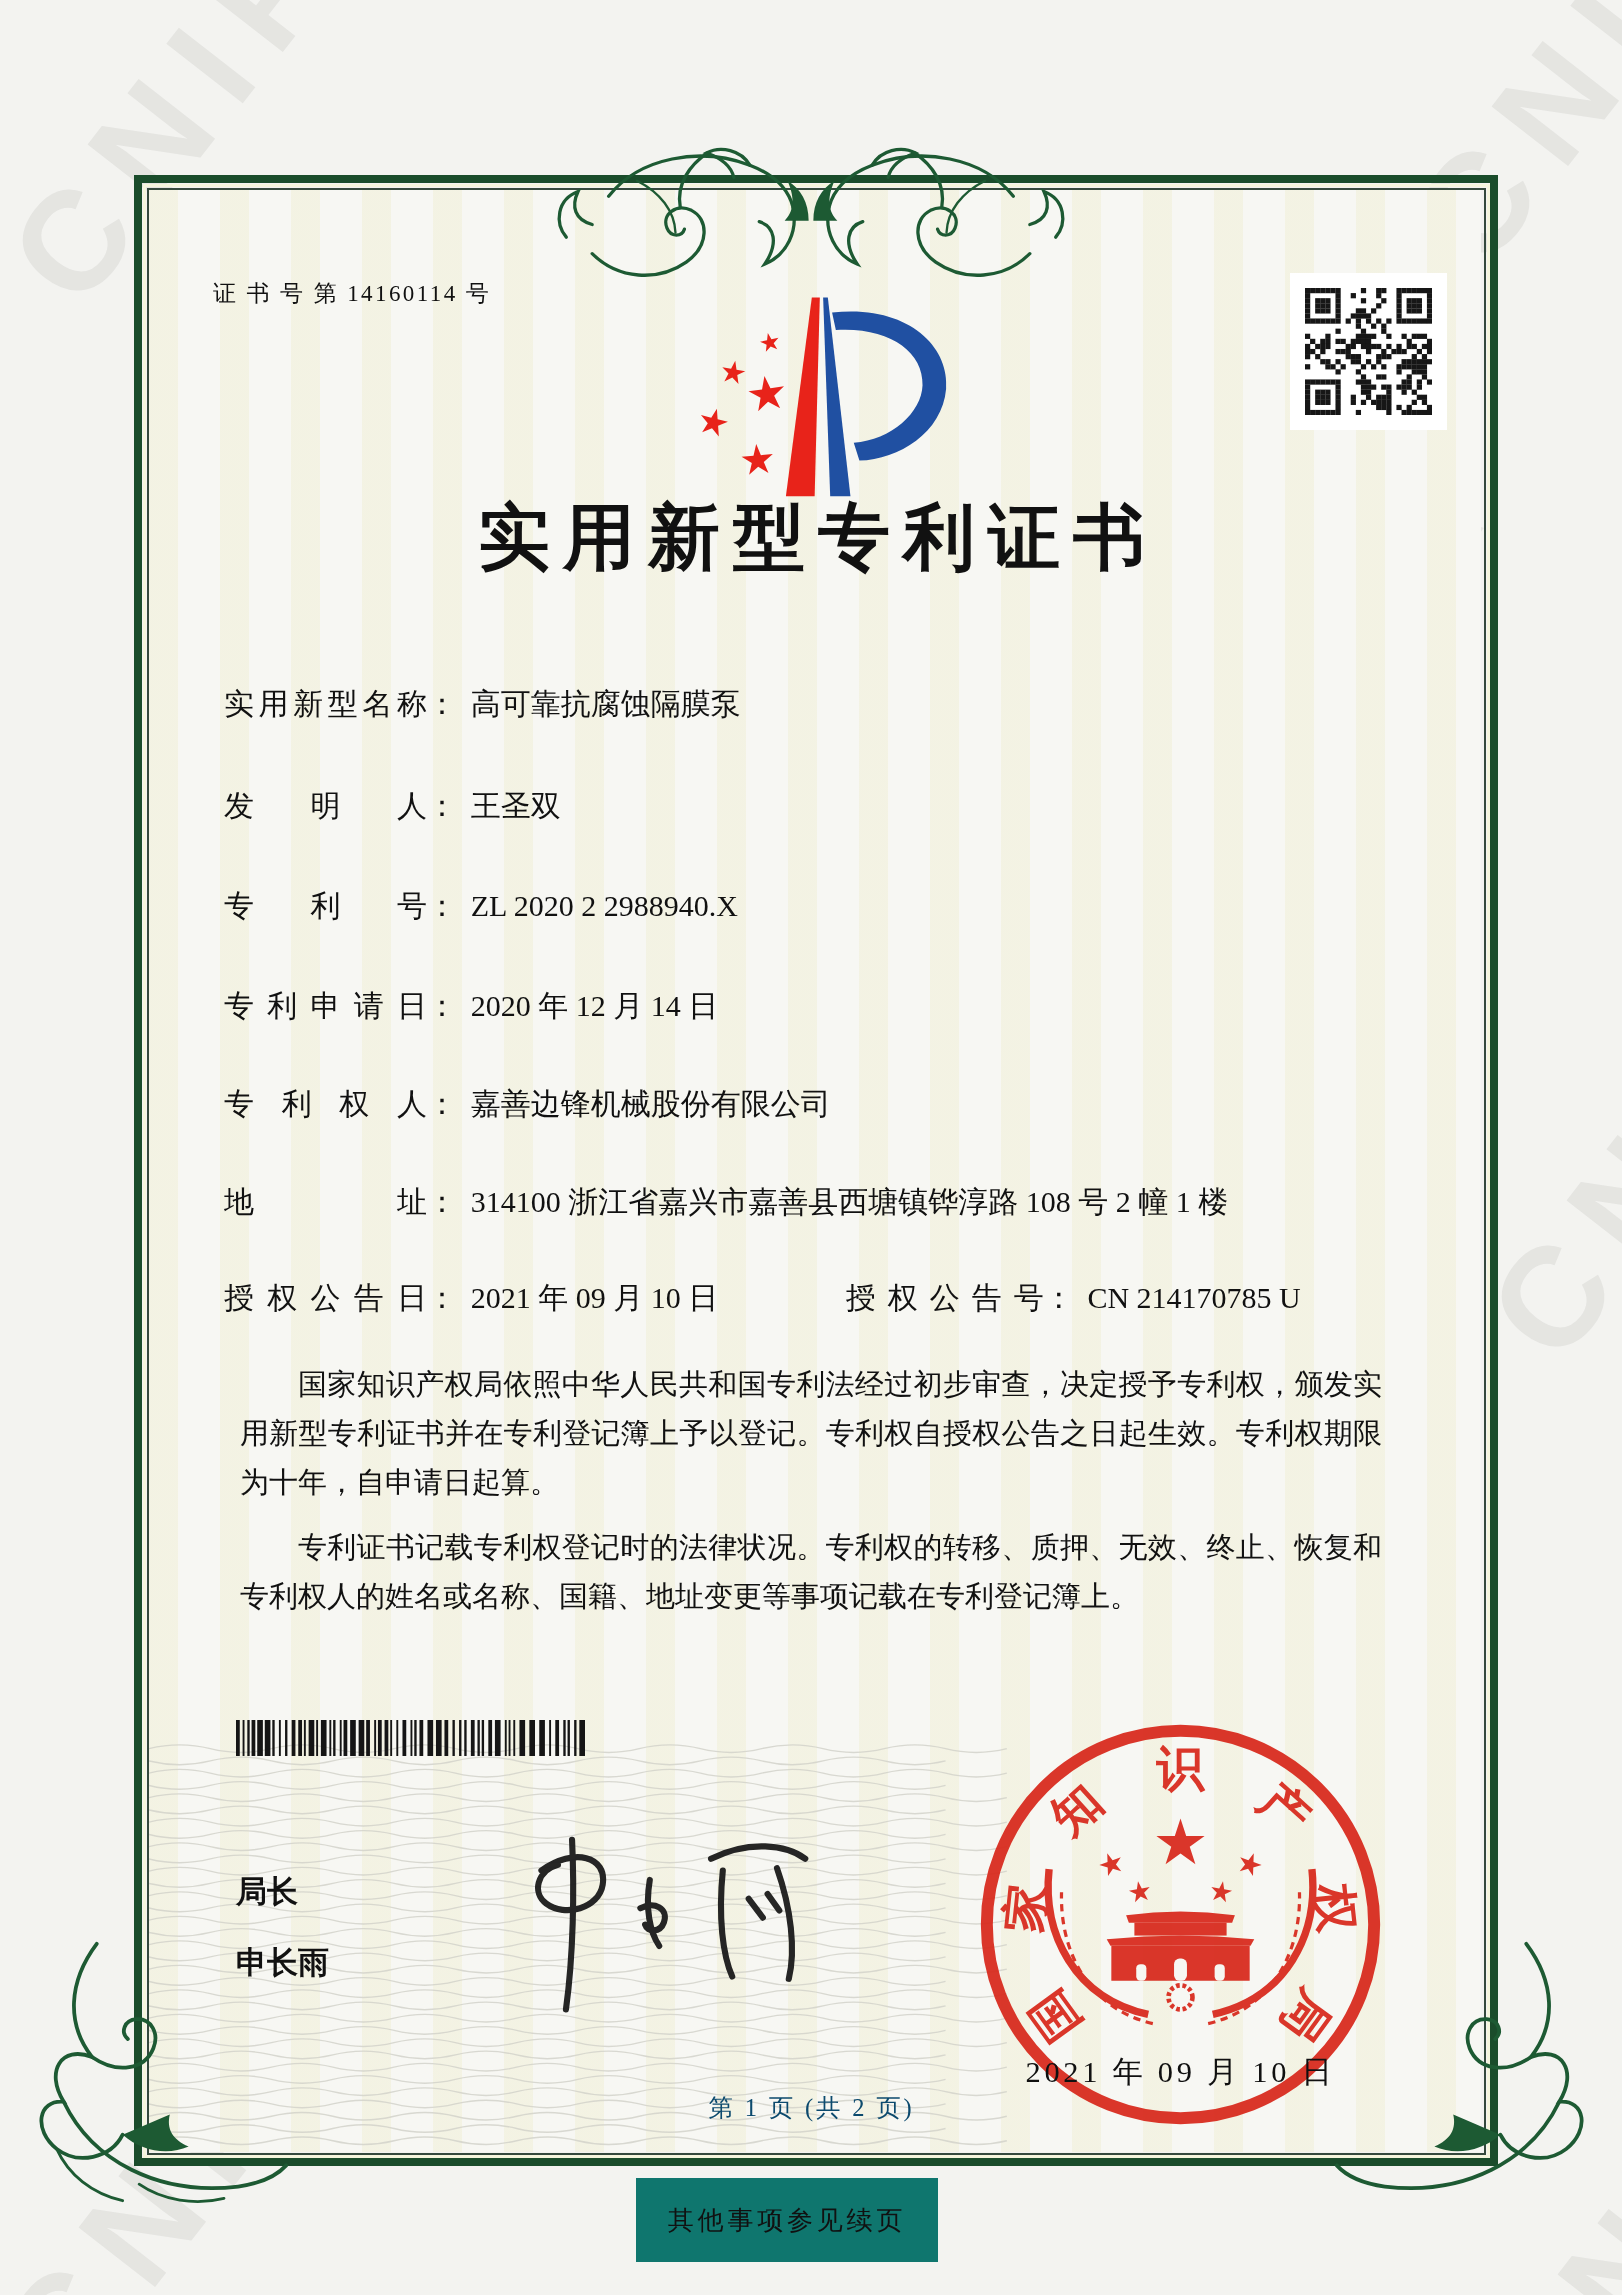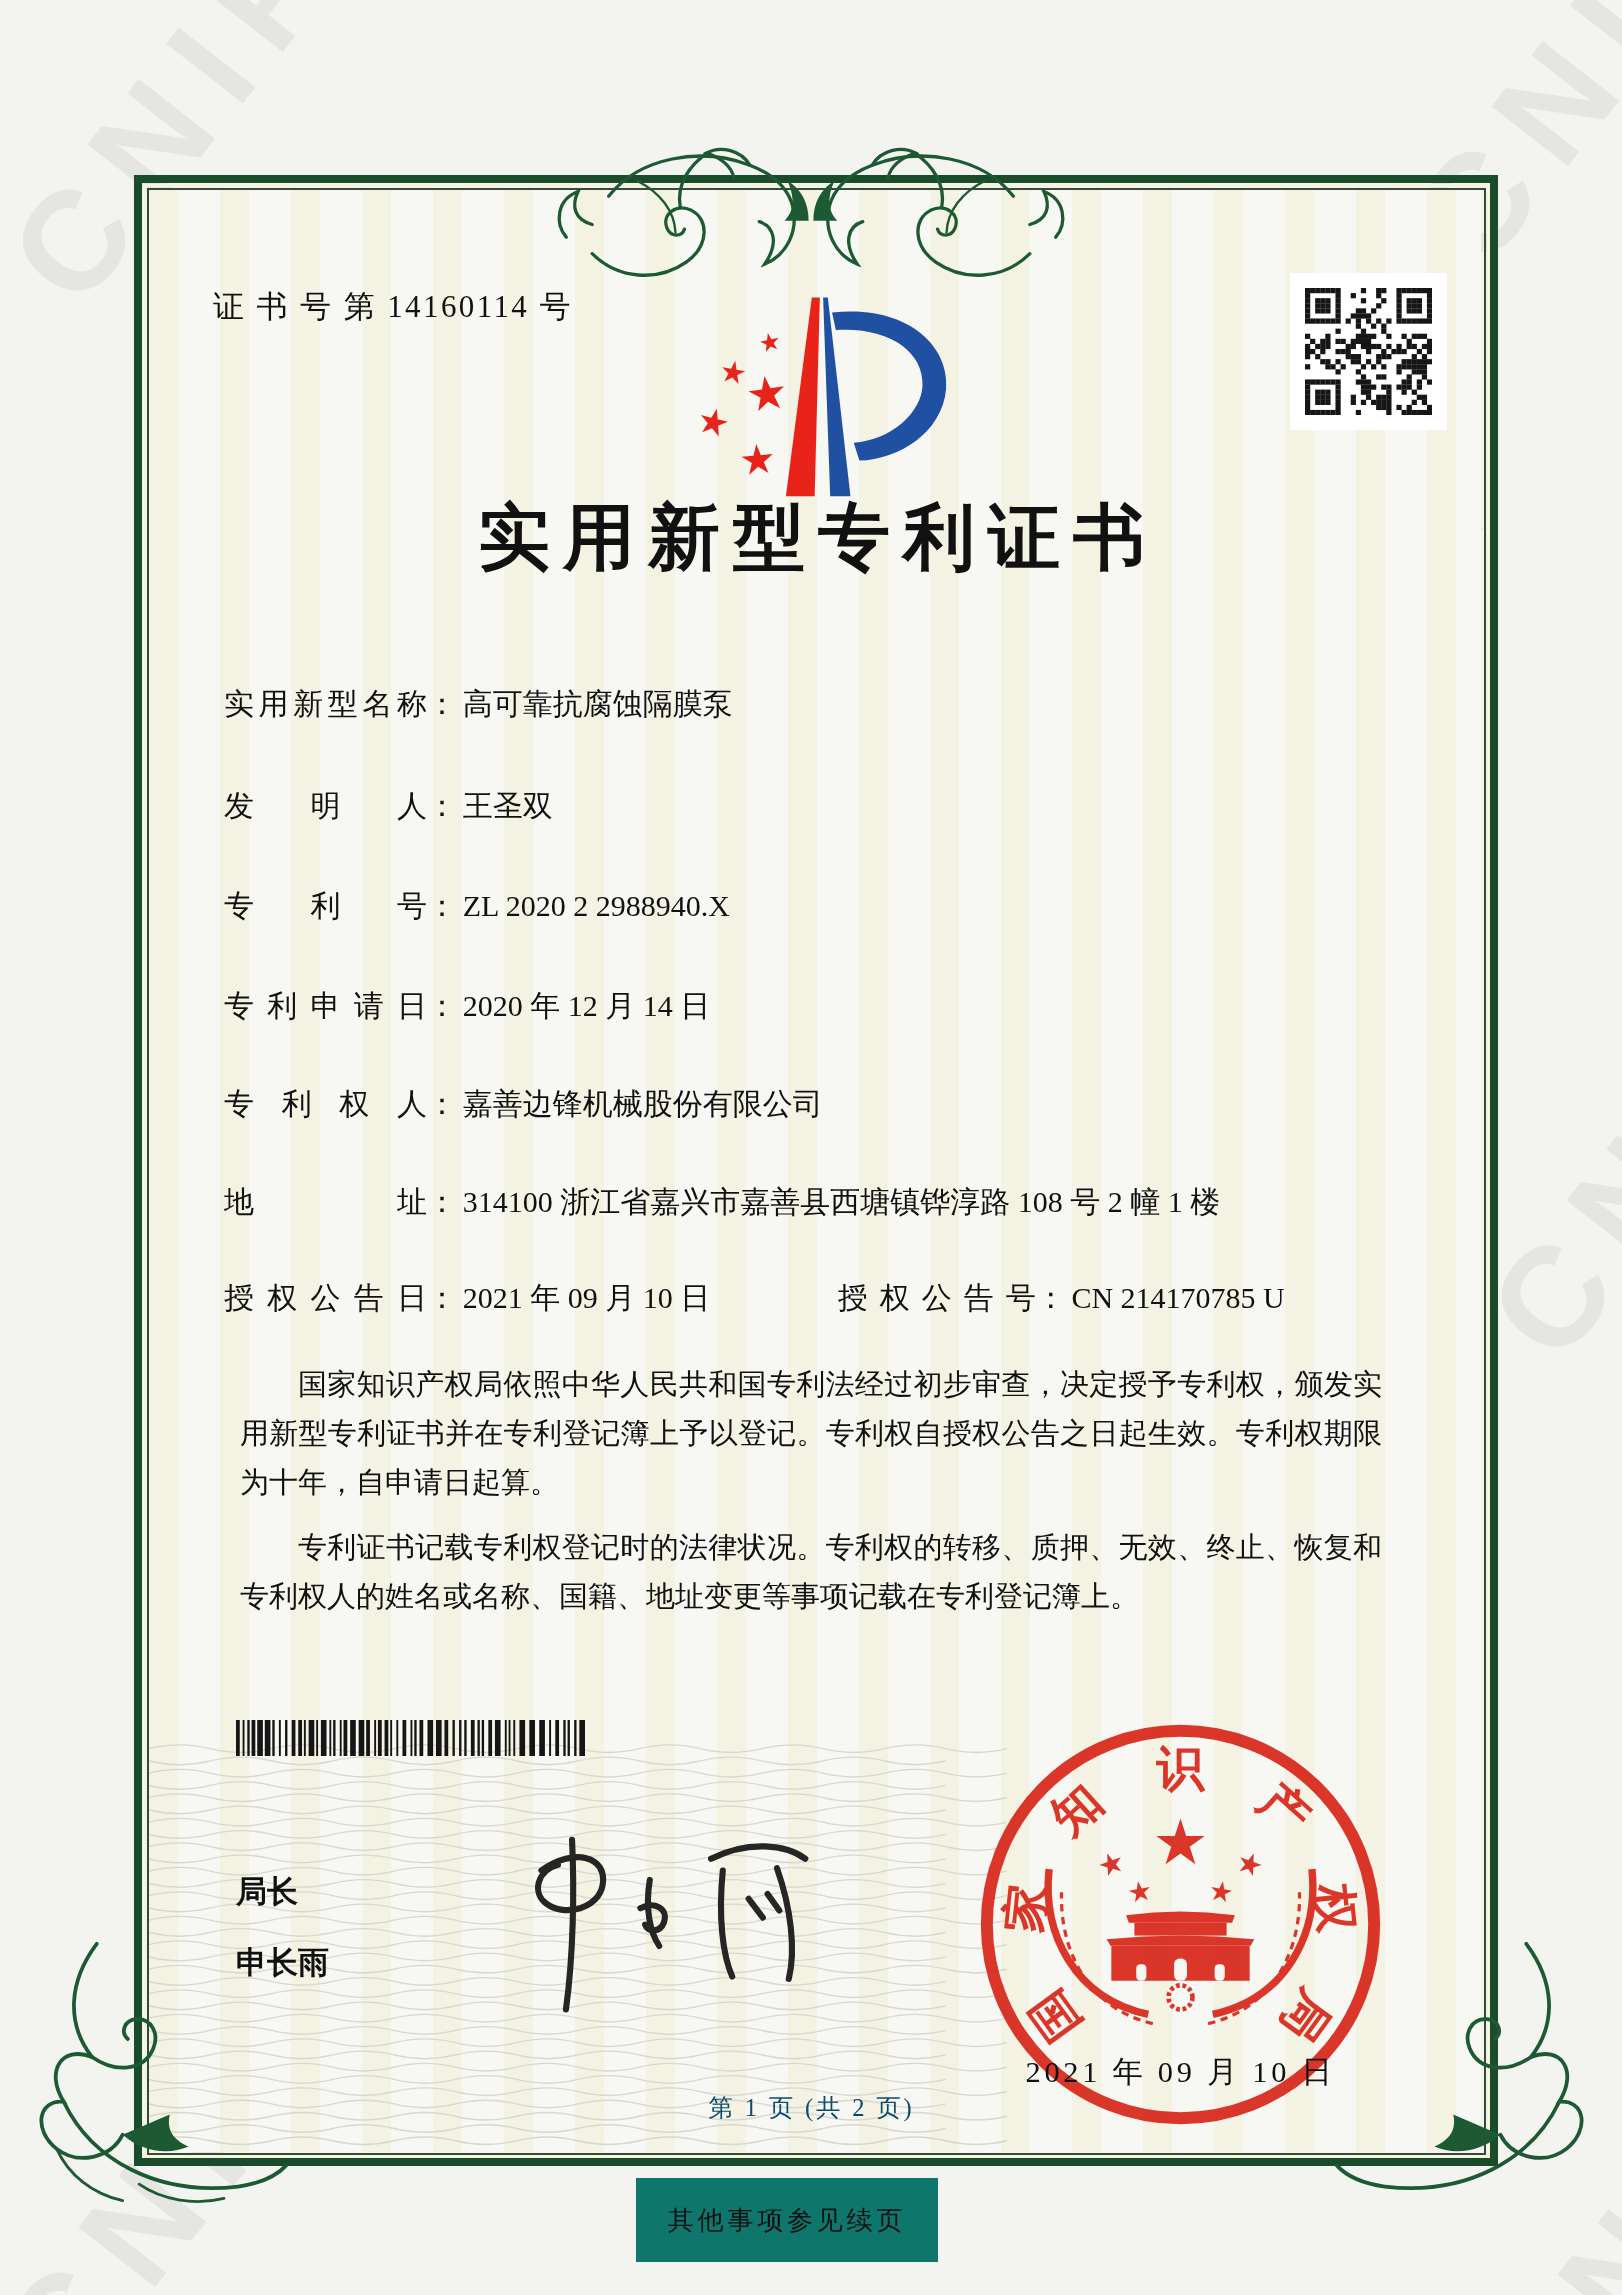--- a/index.html
+++ b/index.html
@@ -18,30 +18,30 @@
   
   .b-outer{position:absolute;left:134px;top:175px;width:1364px;height:1991px;box-sizing:border-box;
       border:8.5px solid #1a4c2b;background:transparent;}
   .b-gap{position:absolute;left:143px;top:184px;width:1347px;height:1974px;box-sizing:border-box;
       border:3.8px solid #f5f5dd;}
   .b-inner{position:absolute;left:147px;top:188px;width:1339px;height:1967px;box-sizing:border-box;
       border:2.4px solid #35493d;}
   .orn-top{position:absolute;left:552px;top:136px;width:518px;height:160px;}
   .orn-corner{position:absolute;width:264px;height:283px;}
   
-  .cert-no{position:absolute;left:213px;top:286px;font-size:31px;letter-spacing:2.4px;white-space:nowrap;}
+  .cert-no{position:absolute;left:213px;top:278px;font-size:23px;letter-spacing:2.4px;white-space:nowrap;}
   .logo{position:absolute;left:686px;top:257px;width:311px;height:245px;}
   .qr-box{position:absolute;left:1290px;top:273px;width:157px;height:157px;background:#ffffff;}
   .qr{position:absolute;left:15px;top:15px;width:127px;height:127px;fill:#161616;}
   .title{position:absolute;left:0;top:490px;width:1623px;text-align:center;font-size:72px;
       font-weight:700;letter-spacing:13px;padding-left:13px;box-sizing:border-box;white-space:nowrap;}
   .frow{position:absolute;left:224px;font-size:30px;white-space:nowrap;}
   .flabel{display:inline-block;width:203px;text-align:justify;text-align-last:justify;vertical-align:top;}
   .flabel2{display:inline-block;width:198px;margin-left:120px;text-align:justify;text-align-last:justify;vertical-align:top;}
-  .fvalue{margin-left:5.7px;}
+  .fvalue{margin-left:5.7px;padding-left:8px;}
   .paras{position:absolute;left:224px;top:1344px;width:1174px;}
   .paras p{margin:16px;font-size:29px;line-height:49px;text-indent:2em;text-align:justify;}
   .barcode{position:absolute;left:236px;top:1720px;width:349px;height:36px;fill:#151515;}
   .signer{position:absolute;left:236px;font-size:31px;font-weight:700;
       font-family:Liberation Sans, sans-serif;white-space:nowrap;}
   .signature{position:absolute;left:466px;top:1814px;width:377px;height:212px;}
   .seal{position:absolute;left:973px;top:1717px;width:415px;height:415px;}
   .page-info{position:absolute;left:0;top:2091px;width:1623px;text-align:center;font-size:24.5px;
       letter-spacing:2.8px;color:#0c4a6e;}
   .note-box{position:absolute;left:636px;top:2178px;width:302px;height:84px;background:#0f766e;

